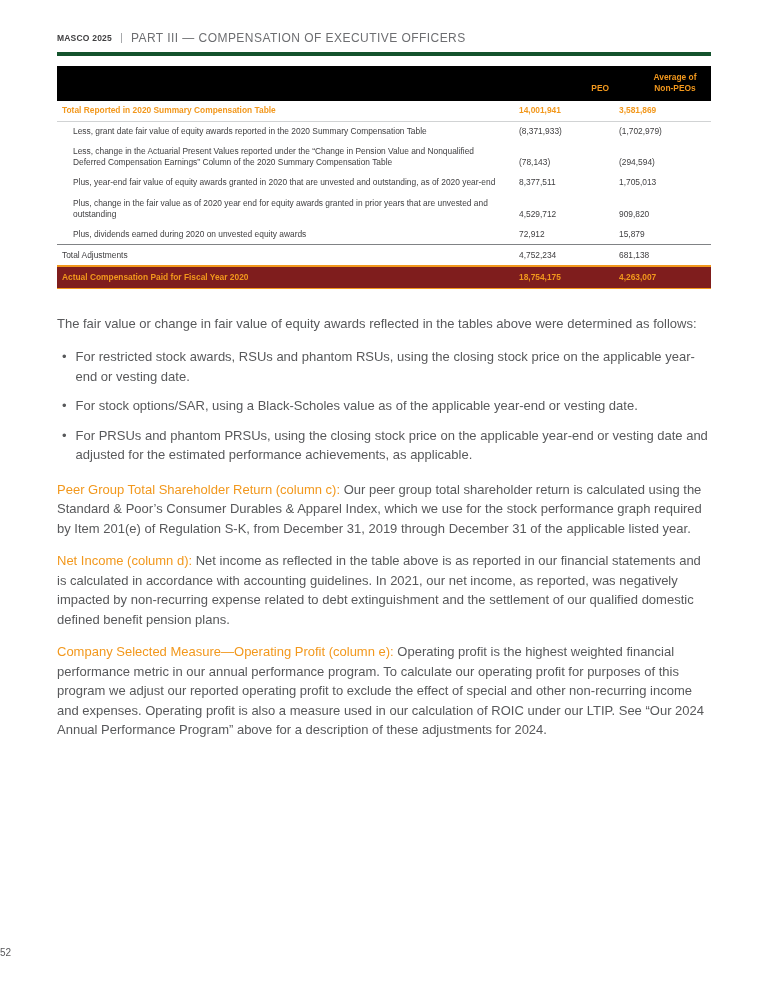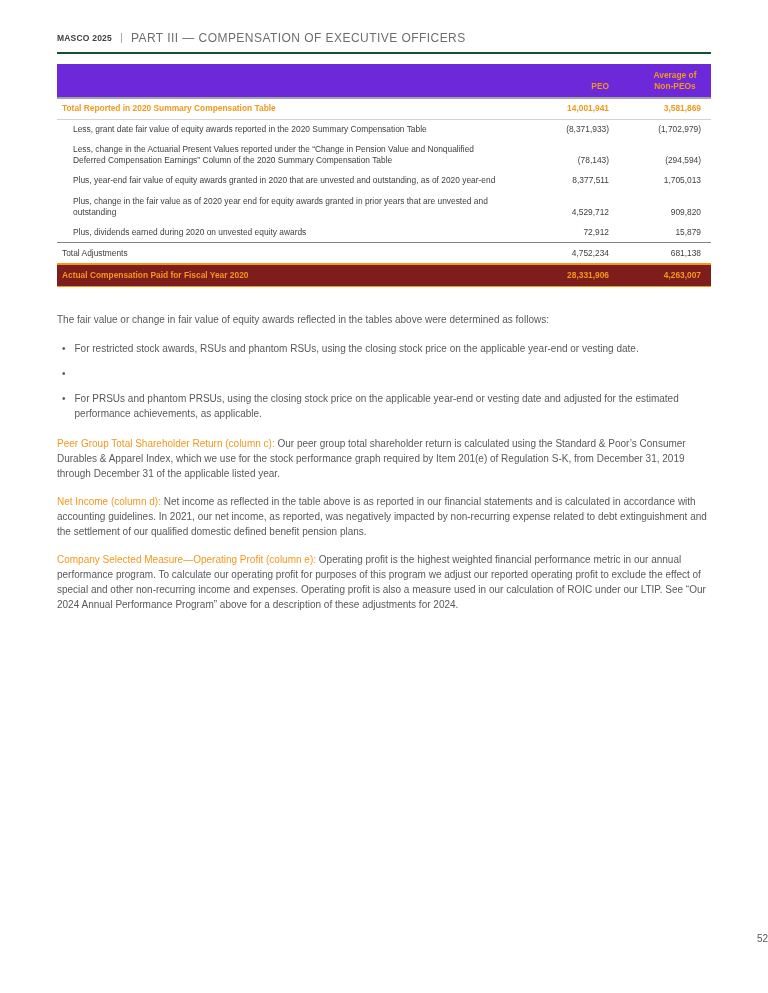--- a/index.html
+++ b/index.html
@@ -7,60 +7,60 @@
   body { font-family:"Liberation Sans", sans-serif; }
 
   .page {
     width:768px; height:993px; background:#fff;
     position:relative; padding:31px 57px 0 57px; overflow:hidden;
   }
 
   
   .hdr {
     display:flex; align-items:center; gap:9px;
-    padding-bottom:7px; border-bottom:2px solid #14532d;
+    padding-bottom:7px; border-bottom:4px solid #14532d;
   }
   .hdr .brand { font-size:8.5px; font-weight:bold; color:#414042; letter-spacing:.2px; }
   .hdr .vdiv { width:1px; height:10px; background:#A7A9AC; }
   .hdr .sect { font-size:12px; color:#6D6E71; letter-spacing:.45px; }
 
   
   table.comp { width:100%; border-collapse:collapse; margin-top:10px;
     font-size:8.4px; color:#414042; line-height:1.32; }
   table.comp col.c-label { width:auto; }
   table.comp col.c-peo { width:100px; }
   table.comp col.c-non { width:92px; }
   thead th {
-    background:#6d28d9; color:#F2981D; font-weight:bold;
+    background:#000000; color:#F2981D; font-weight:bold;
     text-align:right; vertical-align:bottom; padding:6px 10px 5px 0;
   }
   thead th .wrap { display:inline-block; width:52px; text-align:center; line-height:1.25; }
   td { padding:4.5px 0; vertical-align:bottom; }
   td.label { text-align:left; padding-left:5px; padding-right:14px; }
   tr.indent td.label { padding-left:16px; }
-  td.num { text-align:right; padding-right:10px; white-space:nowrap; }
+  td.num { text-align:left; padding-right:10px; white-space:nowrap; }
   tr.highlight td { color:#F2981D; font-weight:bold;
-    border-top:2px solid #a3a3a3; border-bottom:1px solid #D1D3D4; }
+    border-top:2px solid #000000; border-bottom:1px solid #D1D3D4; }
   tr.total td { border-top:1px solid #808285; }
   tr.final td { background:#7f1d1d; color:#F2981D; font-weight:bold;
     border-top:2px solid #F2981D; border-bottom:1px solid #F2981D; }
 
   
-  .bodytext { margin-top:25px; color:#58595B; font-size:10px; line-height:1.5; }
+  .bodytext { margin-top:25px; color:#58595B; font-size:13px; line-height:1.5; }
   .intro { margin-bottom:14px; }
   .bullets { margin:0 0 15px 5px; }
   .bullet { display:flex; gap:9px; margin-bottom:10px; }
   .bullet .marker { flex:0 0 auto; }
   .para { margin-bottom:13px; }
   .lead { color:#F2981D; }
 
   
   .pagenum {
-    position:absolute; bottom:49px; left:0; right:0;
-    text-align:right; font-size:10px; color:#58595B;
+    position:absolute; bottom:35px; left:0; right:0;
+    text-align:left; font-size:10px; color:#58595B;
   }
 </style>
 </head>
 <body>
 
 <div class="page">
 
   <div class="hdr">
     <span class="brand">MASCO 2025</span>
     <span class="vdiv"></span>
@@ -111,36 +111,37 @@
         <td class="num">72,912</td>
         <td class="num">15,879</td>
       </tr>
       <tr class="total">
         <td class="label">Total Adjustments</td>
         <td class="num">4,752,234</td>
         <td class="num">681,138</td>
       </tr>
       <tr class="final">
         <td class="label">Actual Compensation Paid for Fiscal Year 2020</td>
-        <td class="num">28,331,906</td>
+        <td class="num">18,754,175</td>
         <td class="num">4,263,007</td>
       </tr>
     </tbody>
   </table>
 
   <div class="bodytext">
     <p class="intro">The fair value or change in fair value of equity awards reflected in the tables above were determined as follows:</p>
 
     <div class="bullets">
       <div class="bullet">
         <span class="marker">•</span>
         <span>For restricted stock awards, RSUs and phantom RSUs, using the closing stock price on the applicable year-end or vesting date.</span>
       </div>
       <div class="bullet">
         <span class="marker">•</span>
+        <span>For stock options/SAR, using a Black-Scholes value as of the applicable year-end or vesting date.</span>
       </div>
       <div class="bullet">
         <span class="marker">•</span>
         <span>For PRSUs and phantom PRSUs, using the closing stock price on the applicable year-end or vesting date and adjusted for the estimated performance achievements, as applicable.</span>
       </div>
     </div>
 
     <p class="para">
       <span class="lead">Peer Group Total Shareholder Return (column c):</span><span> Our peer group total shareholder return is calculated using the Standard &amp; Poor’s Consumer Durables &amp; Apparel Index, which we use for the stock performance graph required by Item 201(e) of Regulation S-K, from December 31, 2019 through December 31 of the applicable listed year.</span>
     </p>

